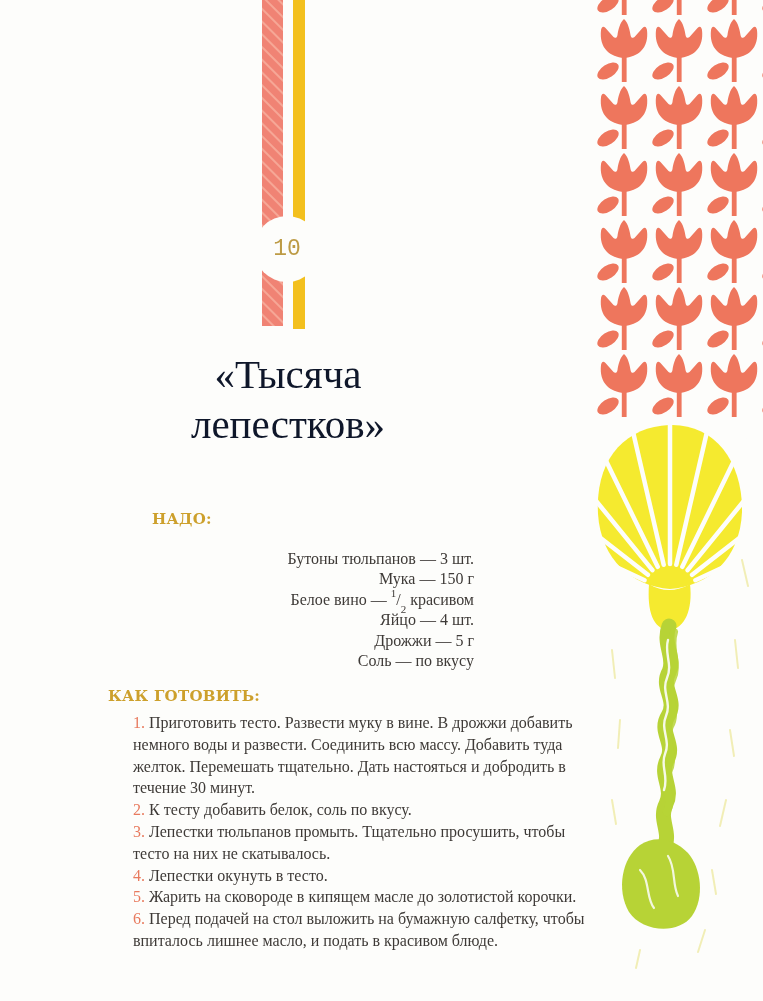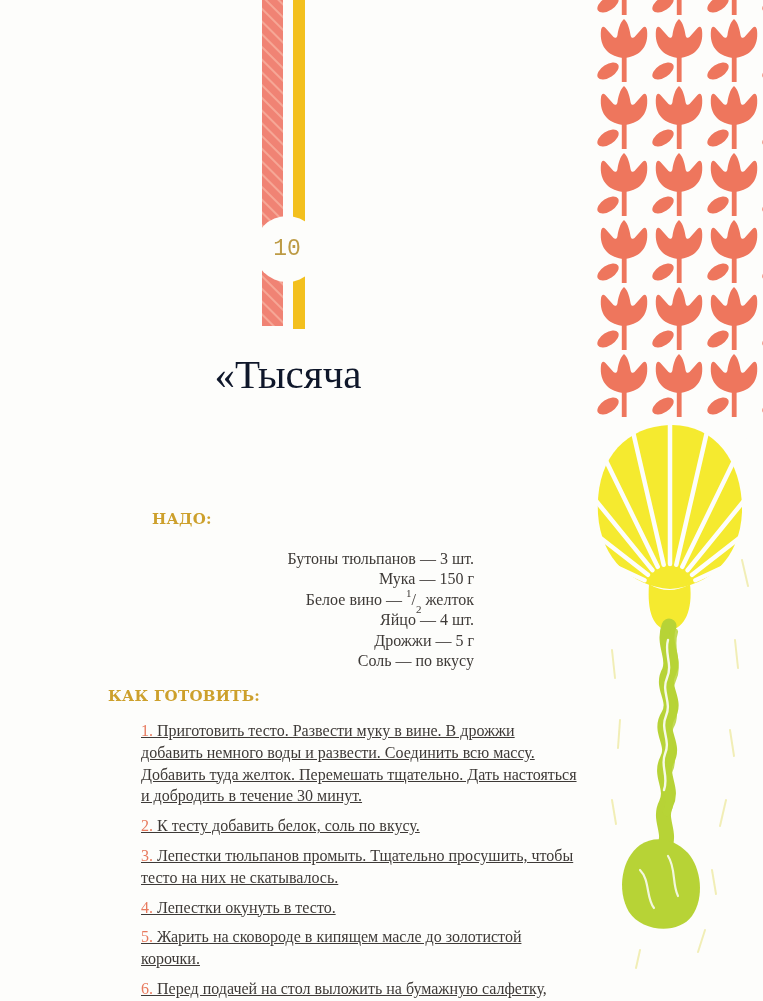--- a/index.html
+++ b/index.html
@@ -51,21 +51,21 @@
   .ing-line{white-space:nowrap;}
   .ing-line sup{font-size:11px;line-height:0;position:relative;top:-1px;}
   .ing-line sub{font-size:11px;line-height:0;position:relative;top:4px;}
 
   
   #steps{
     left:133px;top:712px;width:452px;
     color:#3e3a37;font-size:16px;line-height:21.8px;
     font-family:"Liberation Serif",serif;
   }
-  #steps p{margin:8px;padding:0;text-decoration:underline;}
+  #steps p{margin:0;padding:0;}
   .step-num{color:#e87a5e;}
 </style>
 </head>
 <body>
 
 <div id="page">
 
   <svg id="decor-layer" viewBox="0 0 763 1001" xmlns="http://www.w3.org/2000/svg">
     <defs>
 
@@ -145,28 +145,29 @@
         <line x1="640" y1="950" x2="636" y2="968"></line>
         <line x1="742" y1="560" x2="748" y2="586"></line>
       </g>
     </g>
   </svg>
 
   <div id="page-number" class="txt">10</div>
 
   <div id="recipe-title" class="txt">
     <div>«Тысяча</div>
+    <div>лепестков»</div>
   </div>
 
   <div id="need-header" class="txt section-header">НАДО:</div>
 
   <div id="ingredients" class="txt">
       <div class="ing-line">Бутоны тюльпанов — 3 шт.</div>
       <div class="ing-line">Мука — 150 г</div>
-      <div class="ing-line"><span>Белое вино — </span><sup>1</sup><span>/</span><sub>2</sub><span> желток</span></div>
+      <div class="ing-line"><span>Белое вино — </span><sup>1</sup><span>/</span><sub>2</sub><span> красивом</span></div>
       <div class="ing-line">Яйцо — 4 шт.</div>
       <div class="ing-line">Дрожжи — 5 г</div>
       <div class="ing-line">Соль — по вкусу</div>
     </div>
 
   <div id="how-header" class="txt section-header">КАК ГОТОВИТЬ:</div>
 
   <div id="steps" class="txt">
       <p><span class="step-num">1.</span> Приготовить тесто. Развести муку в вине. В дрожжи добавить немного воды и развести. Соединить всю массу. Добавить туда желток. Перемешать тщательно. Дать настояться и добродить в течение 30 минут.</p>
       <p><span class="step-num">2.</span> К тесту добавить белок, соль по вкусу.</p>

